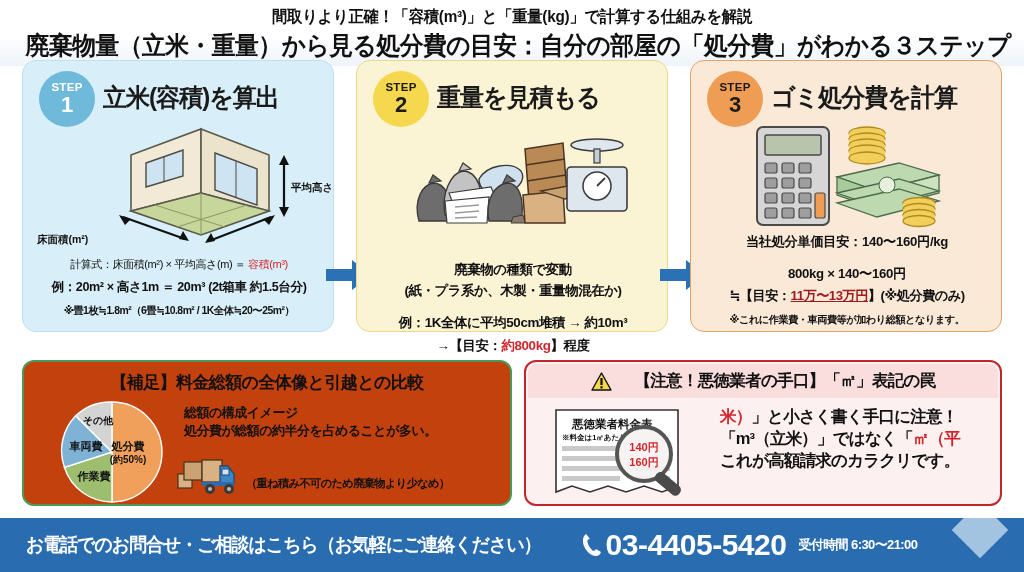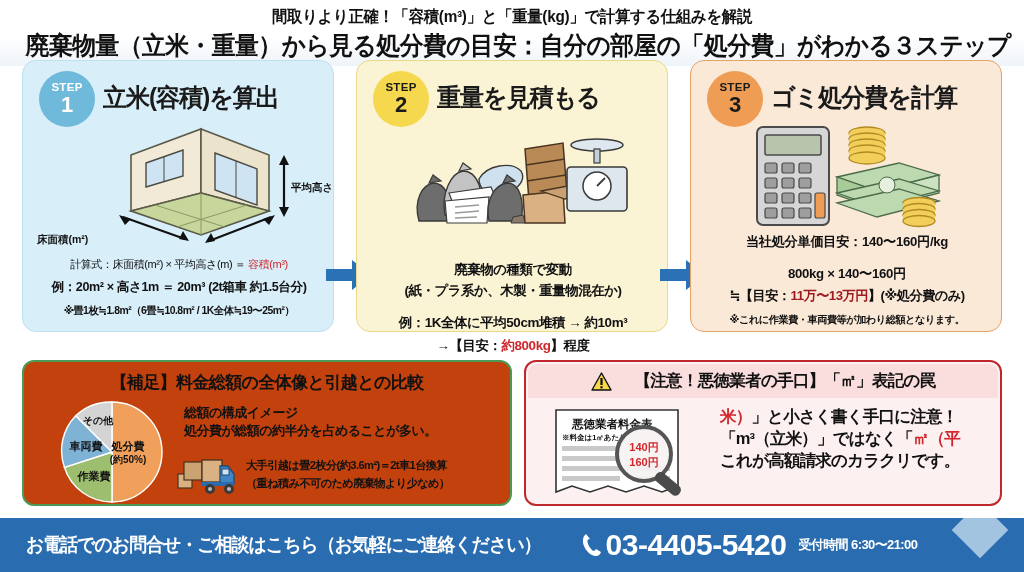--- a/index.html
+++ b/index.html
@@ -62,21 +62,21 @@
   .a1{left:326px;}
   .a2{left:660px;}
 
   
   .roomart{position:absolute;left:78px;top:60px;width:232px;height:128px;}
   .p1text{position:absolute;left:14px;top:196px;width:284px;text-align:center;}
   .f-line1{font-size:11px;font-weight:normal;color:#111;letter-spacing:-.4px;white-space:nowrap;}
   .f-line2{font-size:12.6px;font-weight:bold;color:#111;letter-spacing:-.4px;white-space:nowrap;margin-top:7px;}
   .f-note{font-size:10.4px;font-weight:bold;color:#111;letter-spacing:-.5px;white-space:nowrap;margin-top:8px;}
   .red{color:#d1262c;}
-  .darkred{color:#9e1b20;}
+  .darkred{color:#9e1b20;text-decoration:underline;}
 
   
   .wasteart{position:absolute;left:48px;top:62px;width:224px;height:102px;}
   .p2text{position:absolute;left:10px;top:172px;width:292px;text-align:center;}
   .t2a{font-size:13.4px;font-weight:bold;color:#111;letter-spacing:-.4px;margin-top:28px;}
   .t2b{font-size:13.4px;font-weight:bold;color:#111;letter-spacing:-.4px;margin-top:3px;}
   .t2c{font-size:13.4px;font-weight:bold;color:#111;letter-spacing:-.4px;margin-top:14px;white-space:nowrap;}
   .t2d{font-size:13.4px;font-weight:bold;color:#111;letter-spacing:-.4px;margin-top:5px;}
 
   
@@ -184,21 +184,21 @@
         <polygon points="88,120 78,118 82,110" fill="#111"></polygon>
         <line x1="170" y1="96" x2="108" y2="120" stroke="#111" stroke-width="2"></line>
         <polygon points="174,94 168,104 162,98" fill="#111"></polygon>
         <polygon points="104,122 114,120 110,112" fill="#111"></polygon>
       </svg>
       <div style="position:absolute;left:14px;top:172px;font-size:10.5px;font-weight:bold;color:#111;">床面積(m²)</div>
 
       <div class="p1text">
         <div class="f-line1"><span>計算式：床面積(m²) × 平均高さ(m) ＝ </span><span class="red">容積(m³)</span></div>
         <div class="f-line2">例：20m² × 高さ1m ＝ 20m³ (2t箱車 約1.5台分)</div>
-        <div class="f-note">※畳1枚≒1.8m²（6畳≒10.8m² / 1K全体≒19〜25m²）</div>
+        <div class="f-note">※畳1枚≒1.8m²（6畳≒10.8m² / 1K全体≒20〜25m²）</div>
       </div>
     </div>
 
     <svg class="arrow a1" viewBox="0 0 46 34">
       <polygon points="0,11 26,11 26,2 45,17 26,32 26,23 0,23" fill="#2a72b5"></polygon>
     </svg>
 
     <div class="panel p2">
       <div class="badge b2">
         <span class="bs">STEP</span>
@@ -350,21 +350,20 @@
         <rect x="26" y="8" width="20" height="22" fill="#d9b183" stroke="#4a3320" stroke-width="1.3"></rect>
         <path d="M44,14 h8 l6,8 v10 h-14 Z" fill="#3f86c4" stroke="#204a72" stroke-width="1.3"></path>
         <rect x="46" y="17" width="7" height="6" fill="#cfe4f2" stroke="#204a72" stroke-width="1"></rect>
         <rect x="26" y="30" width="32" height="4" fill="#2a6cb0"></rect>
         <circle cx="34" cy="37" r="5" fill="#3a3a3a"></circle>
         <circle cx="34" cy="37" r="2" fill="#bbb"></circle>
         <circle cx="53" cy="37" r="5" fill="#3a3a3a"></circle>
         <circle cx="53" cy="37" r="2" fill="#bbb"></circle>
       </svg>
 
-      <div class="bl-r3">大手引越は畳2枚分(約3.6m²)＝2t車1台換算</div>
       <div class="bl-r4">（重ね積み不可のため廃棄物より少なめ）</div>
     </div>
 
     <div class="bpanel bright">
       <div class="br-head">
         <svg class="warnicon" viewBox="0 0 21 19">
           <polygon points="10.5,1 20,18 1,18" fill="#f6d94a" stroke="#111" stroke-width="1.4" stroke-linejoin="round"></polygon>
           <rect x="9.4" y="6" width="2.2" height="7" fill="#111"></rect>
           <rect x="9.4" y="14.2" width="2.2" height="2.2" fill="#111"></rect>
         </svg>

